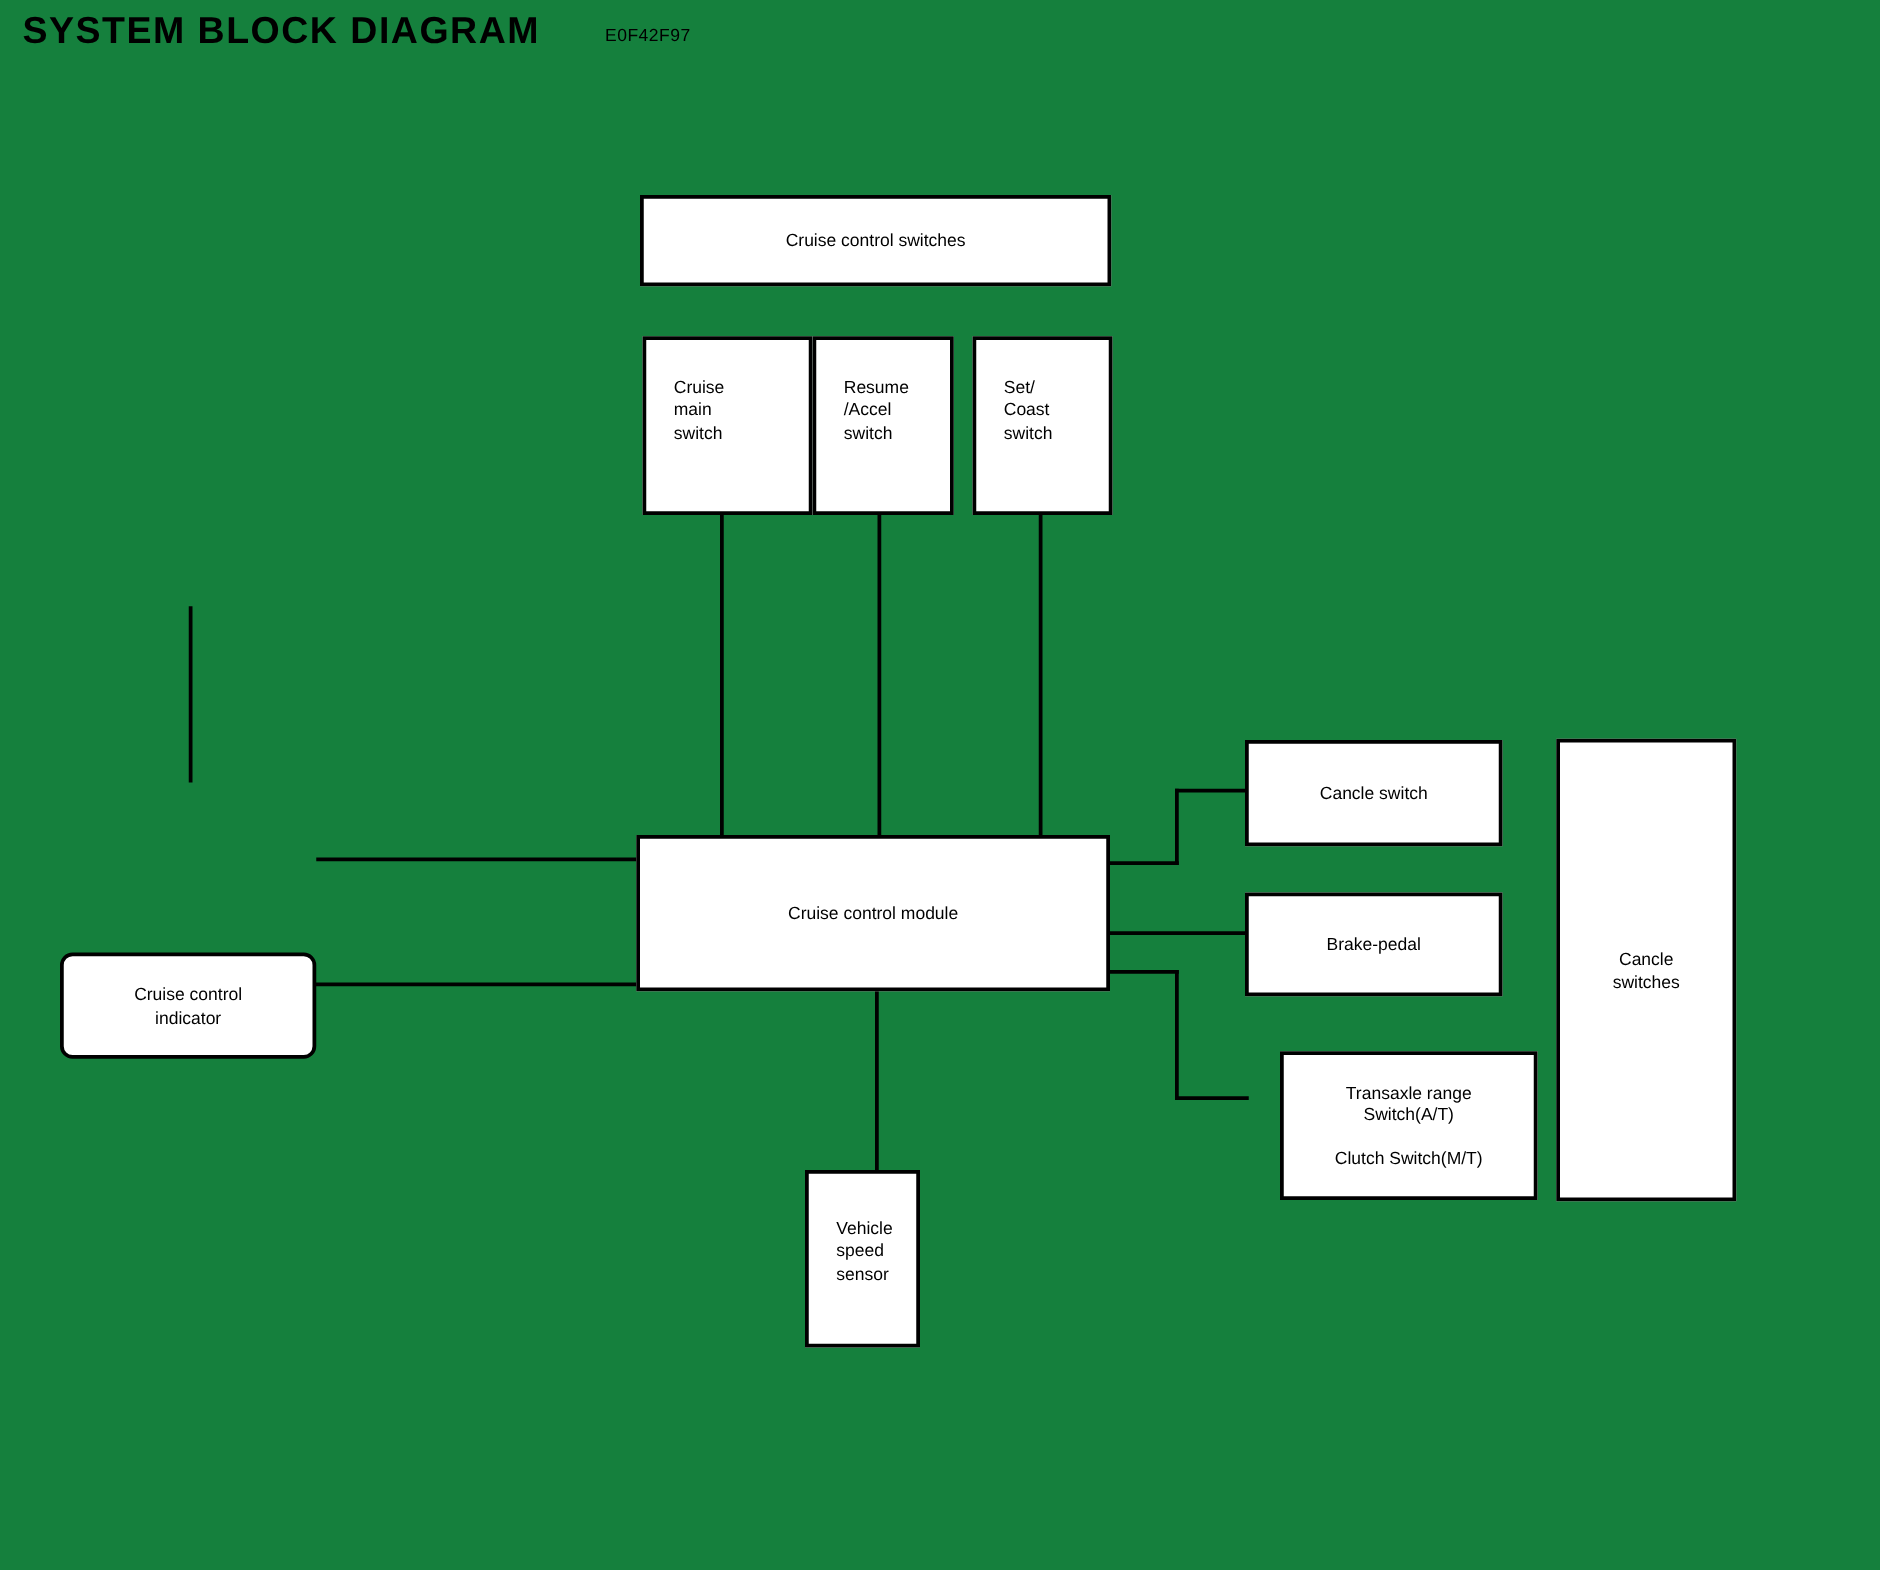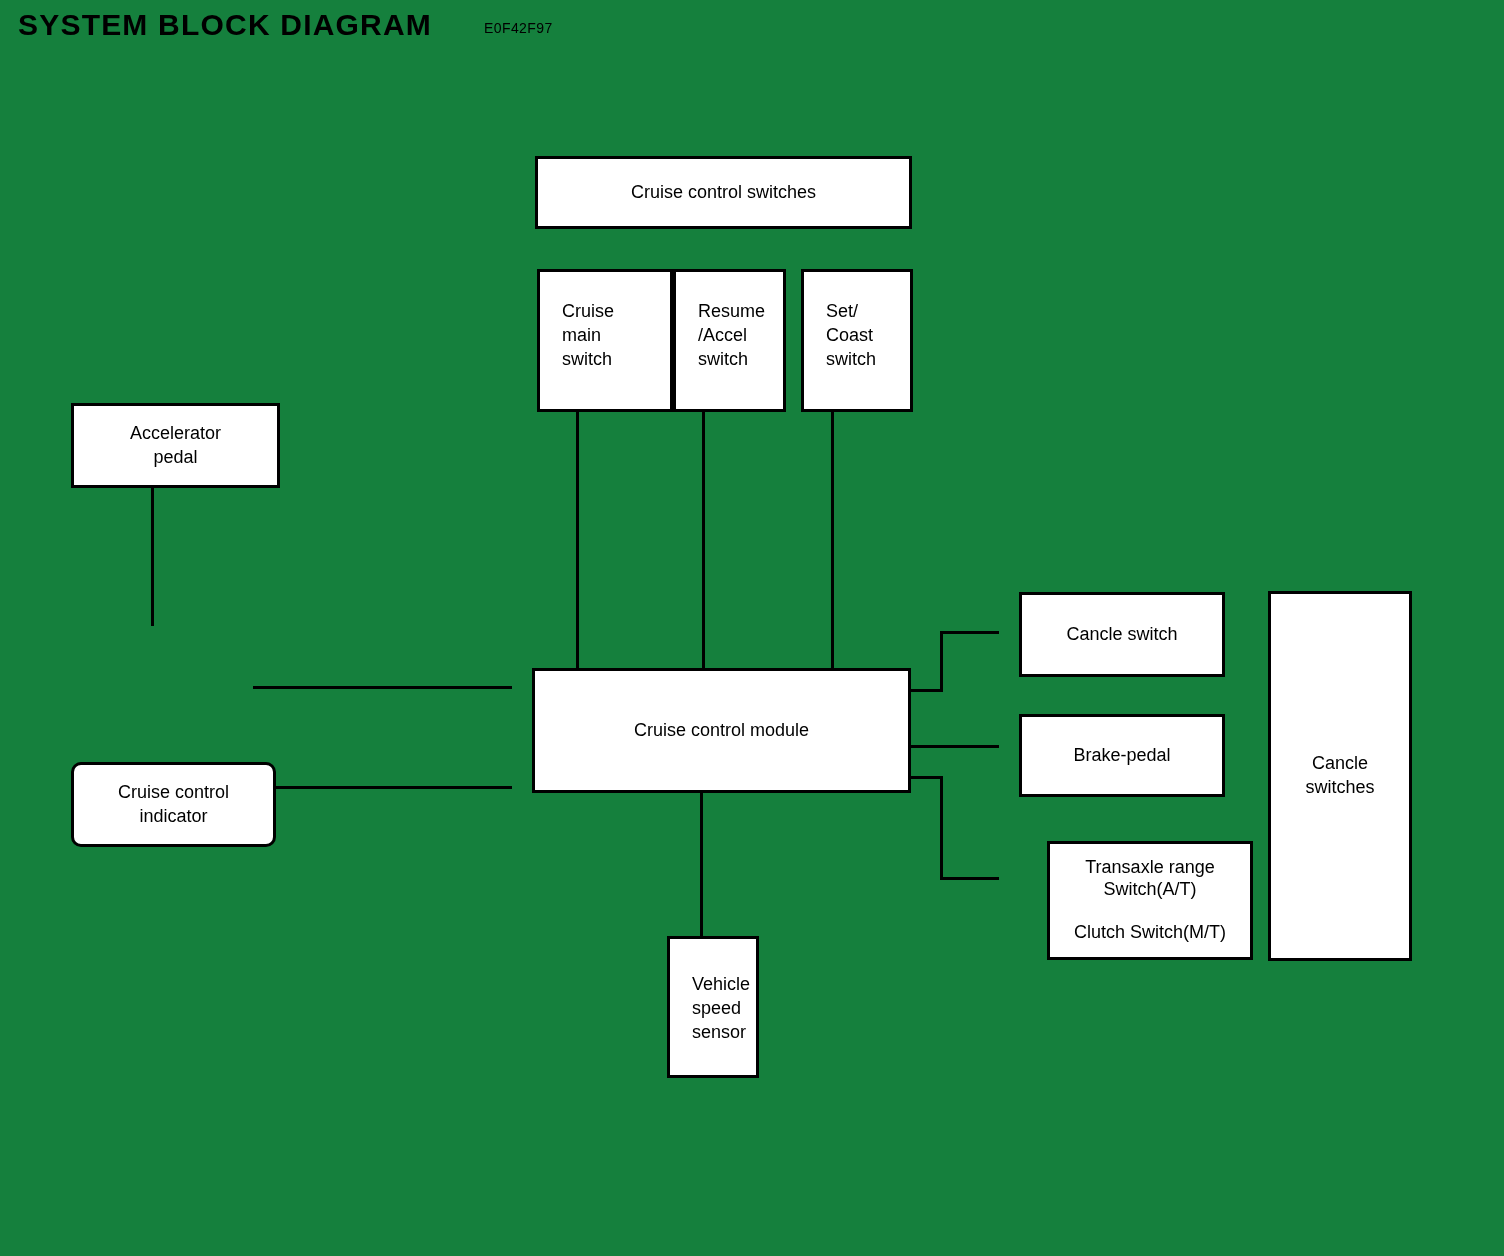--- a/index.html
+++ b/index.html
@@ -49,23 +49,22 @@
   }
 
   
   .box {
     position: absolute;
     box-sizing: border-box;
     border: 3px solid #000000;
     background: #ffffff;
     display: flex;
     line-height: 1.32;
-    font-size: 18px;
+    font-size: 14px;
     z-index: 2;
-    margin-left: 23px;
   }
   .box .box-label {
     display: block;
     white-space: pre-line;
   }
   
   .box.center {
     align-items: center;
     justify-content: center;
     text-align: center;
@@ -142,24 +141,20 @@
 /Accel
 switch</span>
   </div>
 
   <div class="box lefttext" style="left:778px; top:269px; width:112px; height:143px;">
     <span class="box-label">Set/
 Coast
 switch</span>
   </div>
 
-  <div class="box center" style="left:48px; top:403px; width:209px; height:85px;">
-    <span class="box-label">Accelerator
-pedal</span>
-  </div>
 
 
   <div class="box center" style="left:48px; top:762px; width:205px; height:85px;border-radius:10px;">
     <span class="box-label">Cruise control
 indicator</span>
   </div>
 
   <div class="box center" style="left:509px; top:668px; width:379px; height:125px;">
     <span class="box-label">Cruise control module</span>
   </div>

